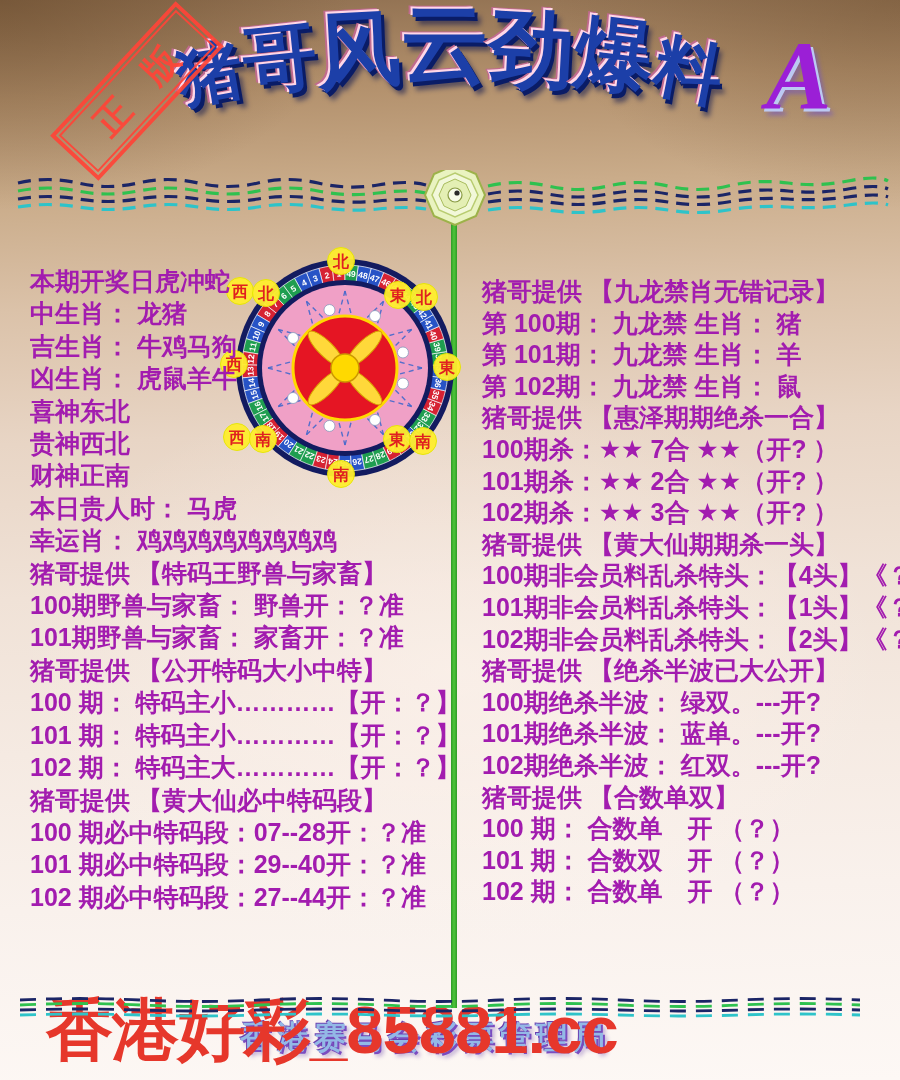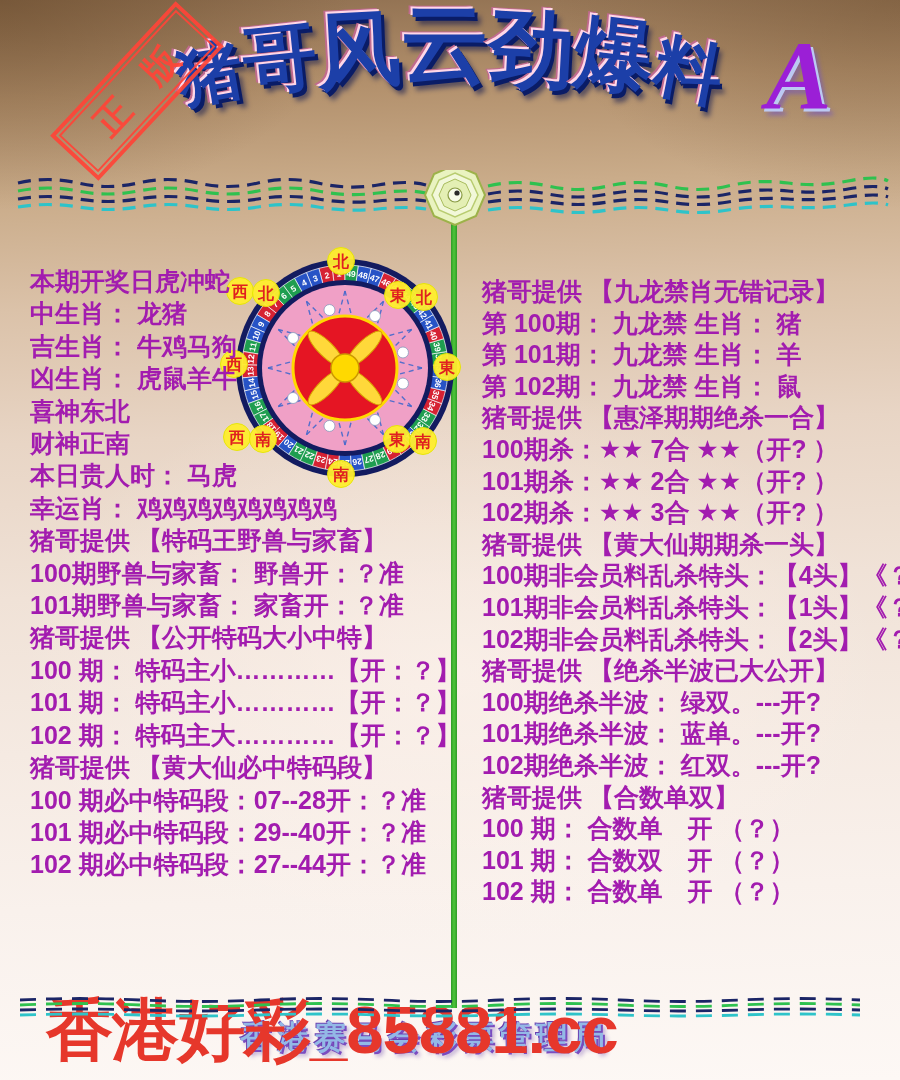--- a/index.html
+++ b/index.html
@@ -272,20 +272,21 @@
       <text x="127" y="232" text-anchor="middle" dominant-baseline="central" fill="#e02020" font-size="16" font-weight="bold">南</text>
     </g>
   </svg>
 
 <div class="abs col" id="left-col">
     <div>本期开奖日虎冲蛇</div>
     <div>中生肖： 龙猪</div>
     <div>吉生肖： 牛鸡马狗</div>
     <div>凶生肖： 虎鼠羊牛</div>
     <div>喜神东北</div>
+    <div>贵神西北</div>
     <div>财神正南</div>
     <div>本日贵人时： 马虎</div>
     <div>幸运肖： 鸡鸡鸡鸡鸡鸡鸡鸡</div>
     <div>猪哥提供 【特码王野兽与家畜】</div>
     <div>100期野兽与家畜： 野兽开：？准</div>
     <div>101期野兽与家畜： 家畜开：？准</div>
     <div>猪哥提供 【公开特码大小中特】</div>
     <div>100 期： 特码主小…………【开：？】</div>
     <div>101 期： 特码主小…………【开：？】</div>
     <div>102 期： 特码主大…………【开：？】</div>

